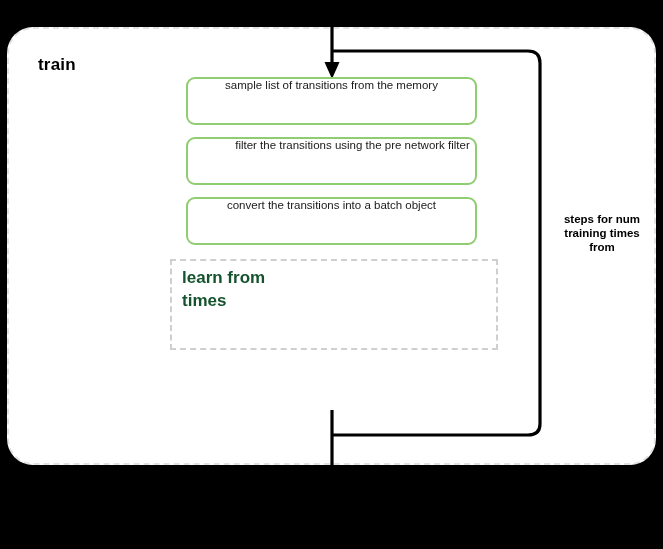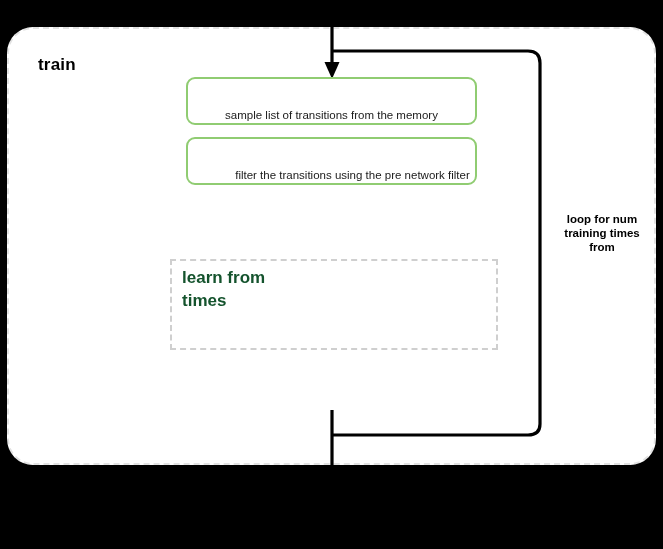--- a/index.html
+++ b/index.html
@@ -44,21 +44,21 @@
   .proc-box {
     position: absolute;
     left: 186px;
     width: 291px;
     height: 48px;
     background: #ffffff;
     border: 2px solid #90cc72;
     border-radius: 9px;
     box-sizing: border-box;
     display: flex;
-    align-items: flex-end;
+    align-items: flex-start;
     justify-content: center;
     z-index: 4;
   }
   .proc-box span {
     font-size: 11.5px;
     color: #1a1a1a;
     line-height: 1.2;
     text-align: center;
   }
   #box-sample  { top: 77px; }
@@ -137,28 +137,31 @@
   <div id="train-title">train</div>
 
   <div class="proc-box" id="box-sample">
     <span>sample list of transitions from the memory</span>
   </div>
 
   <div class="proc-box" id="box-filter">
     <span>filter the transitions using the pre network filter</span>
   </div>
 
+  <div class="proc-box" id="box-convert">
+    <span>convert the transitions into a batch object</span>
+  </div>
 
   <div id="learn-box">
     <div id="learn-label">
       <span>learn from</span><br>
       <span>times</span>
     </div>
   </div>
 
 
   <div id="loop-label">
-    <span>loop for num</span><br>
+    <span>steps for num</span><br>
     <span>training times</span><br>
     <span>from</span>
   </div>
 
 </div>
 
 </body></html>

